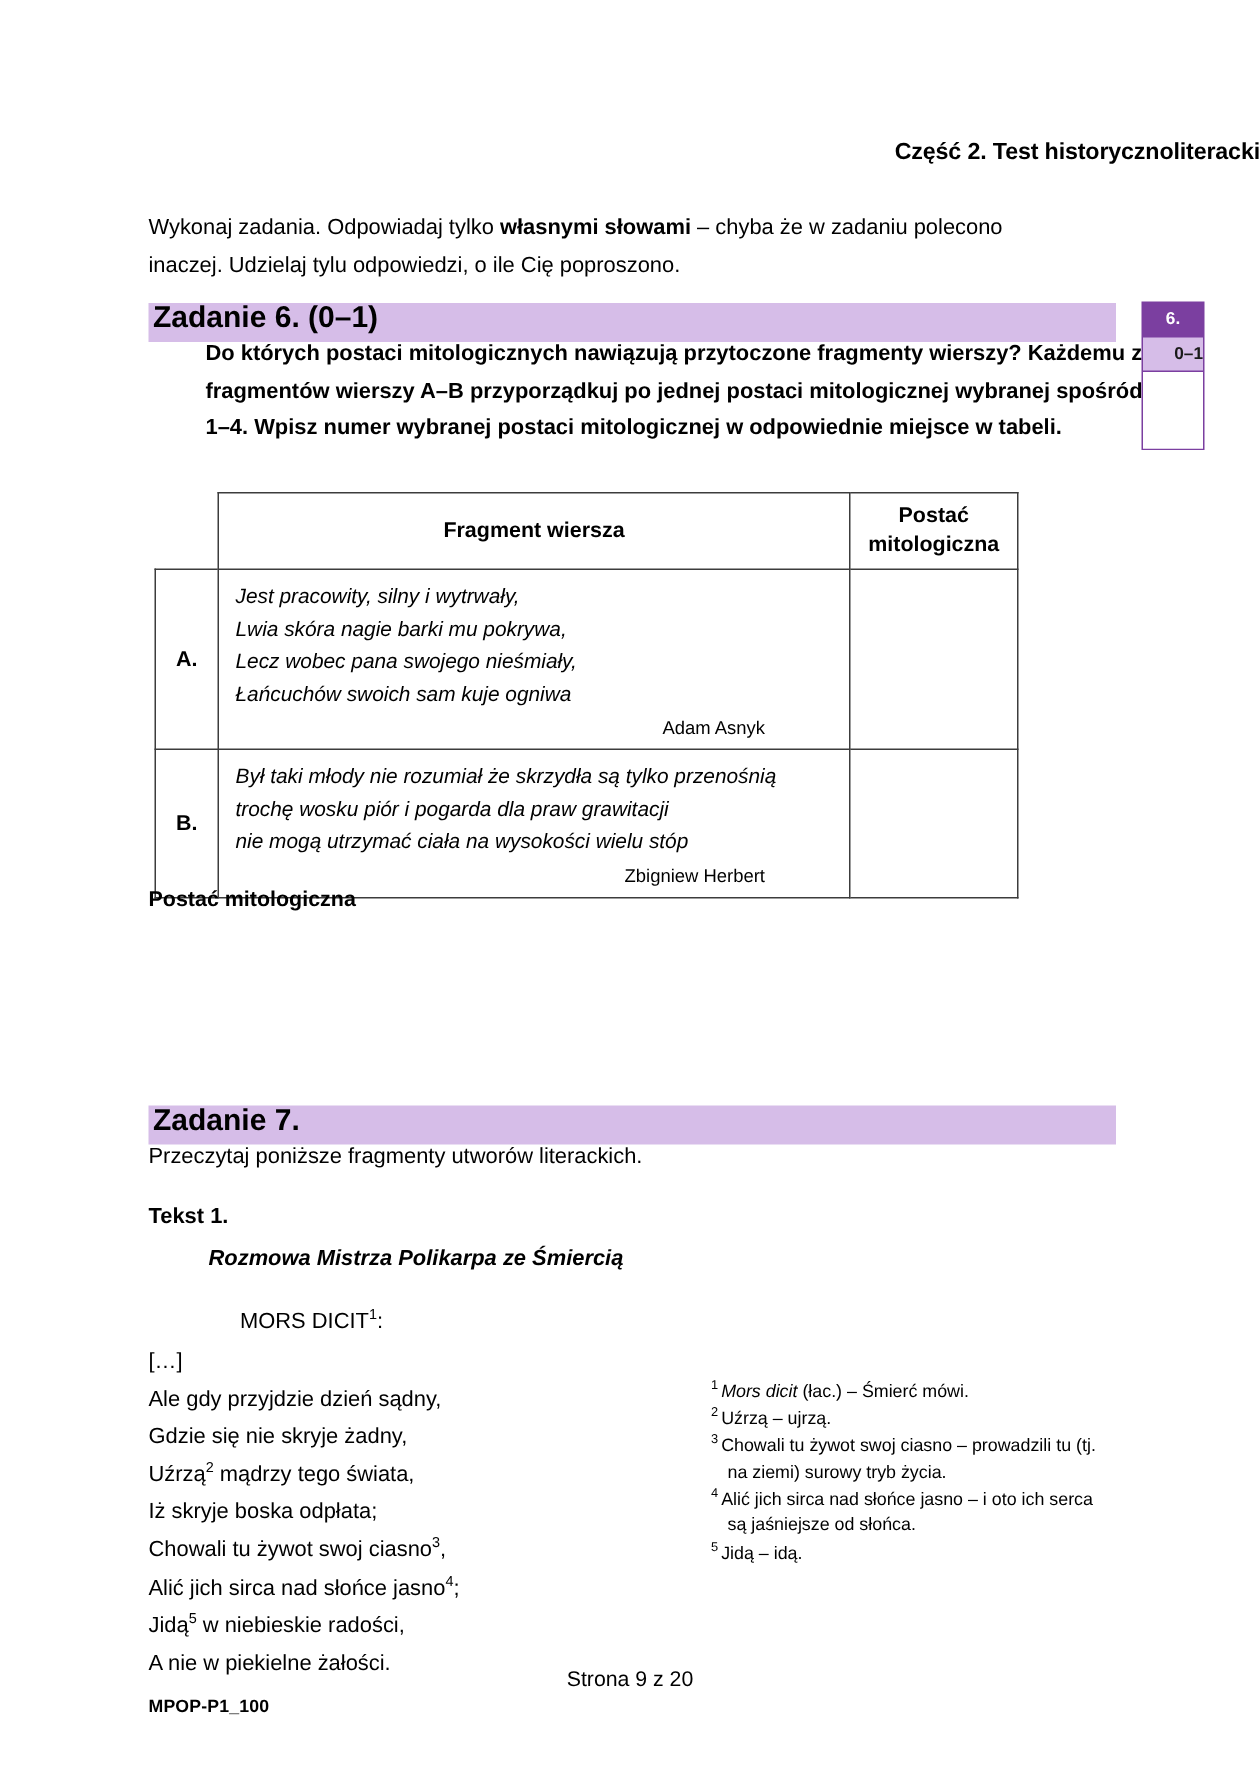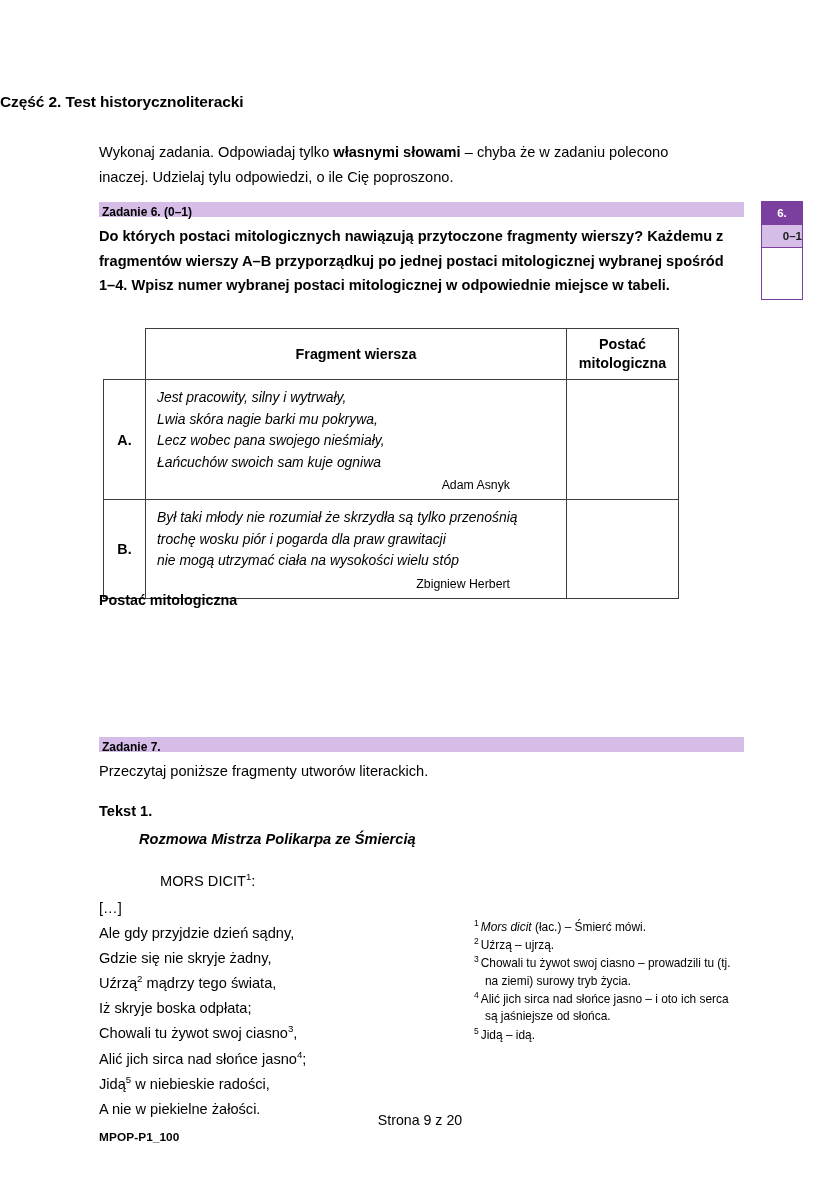--- a/index.html
+++ b/index.html
@@ -22,59 +22,59 @@
     height: 1187px;
     overflow: hidden;
   }
 
   
   .title {
     position: absolute;
     left: 0;
     top: 93px;
     width: 840px;
-    text-align: left;
+    text-align: right;
     font-size: 15.5px;
     font-weight: bold;
     letter-spacing: -0.1px;
   }
   .intro {
     position: absolute;
     left: 99px;
     top: 140px;
     width: 612px;
     font-size: 14.6px;
     line-height: 25px;
   }
   .intro b { font-weight: bold; }
 
   
   .task-bar {
     position: absolute;
     left: 99px;
     width: 645px;
-    height: 15px;
+    height: 26px;
     background: #d6bde8;
-    font-size: 12px;
+    font-size: 20px;
     font-weight: bold;
     line-height: 21px;
     padding-left: 3px;
     box-sizing: border-box;
   }
   #task6-bar { top: 202px; }
   #task7-bar { top: 737px; }
 
   .task-body {
     position: absolute;
     left: 99px;
     font-size: 14.6px;
     line-height: 24.5px;
     font-weight: bold;
   }
-  #task6-body { top: 224px; width: 625px; }
+  #task6-body { top: 224px; width: 625px; margin-left: 38px; }
 
   .task7-line {
     position: absolute;
     left: 99px;
     top: 759px;
     font-size: 14.6px;
     line-height: 24px;
   }
 
   

